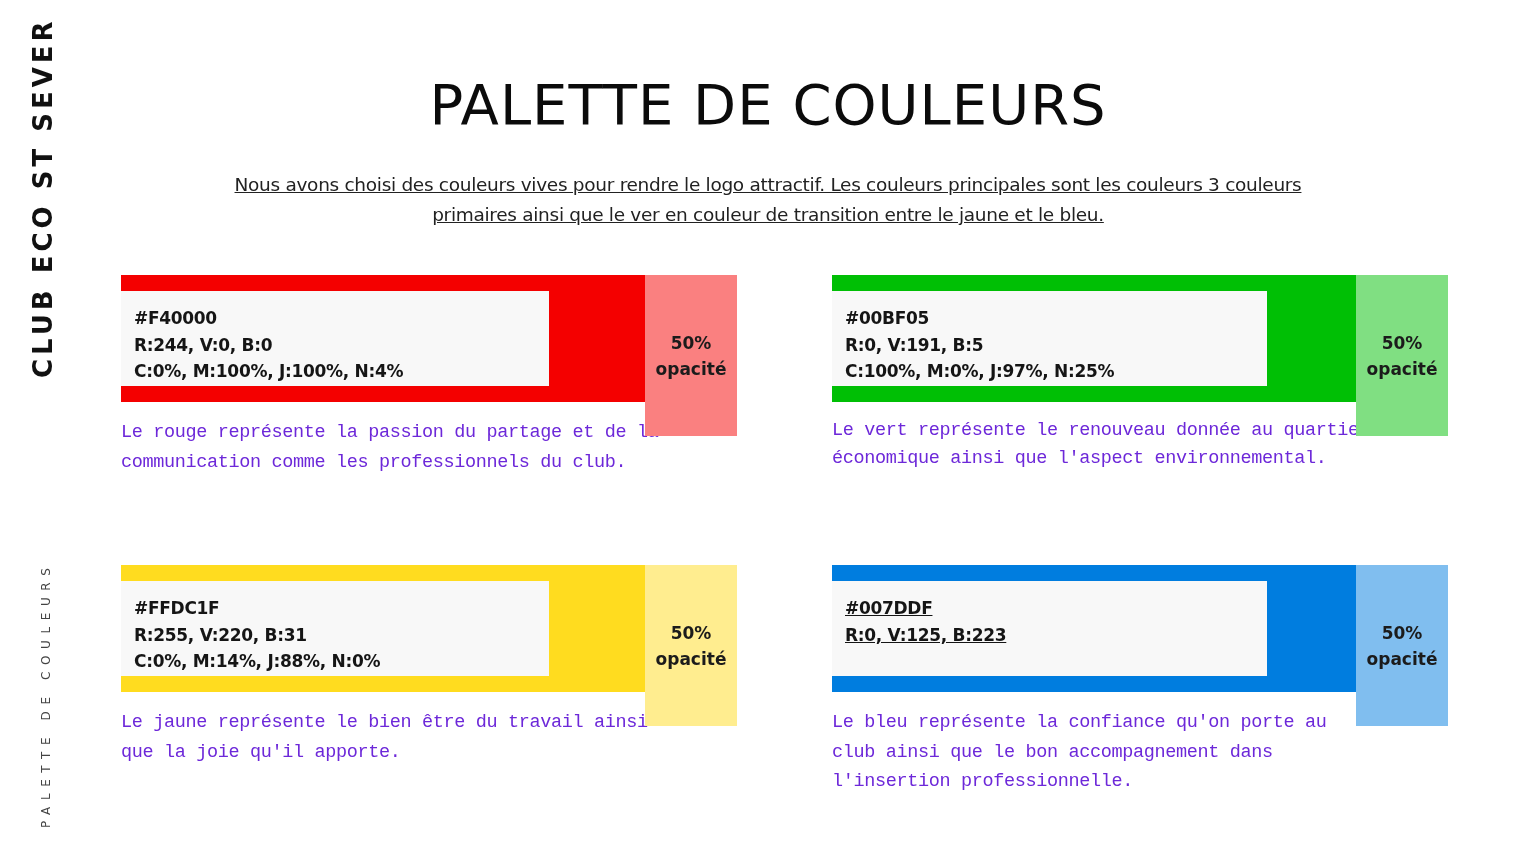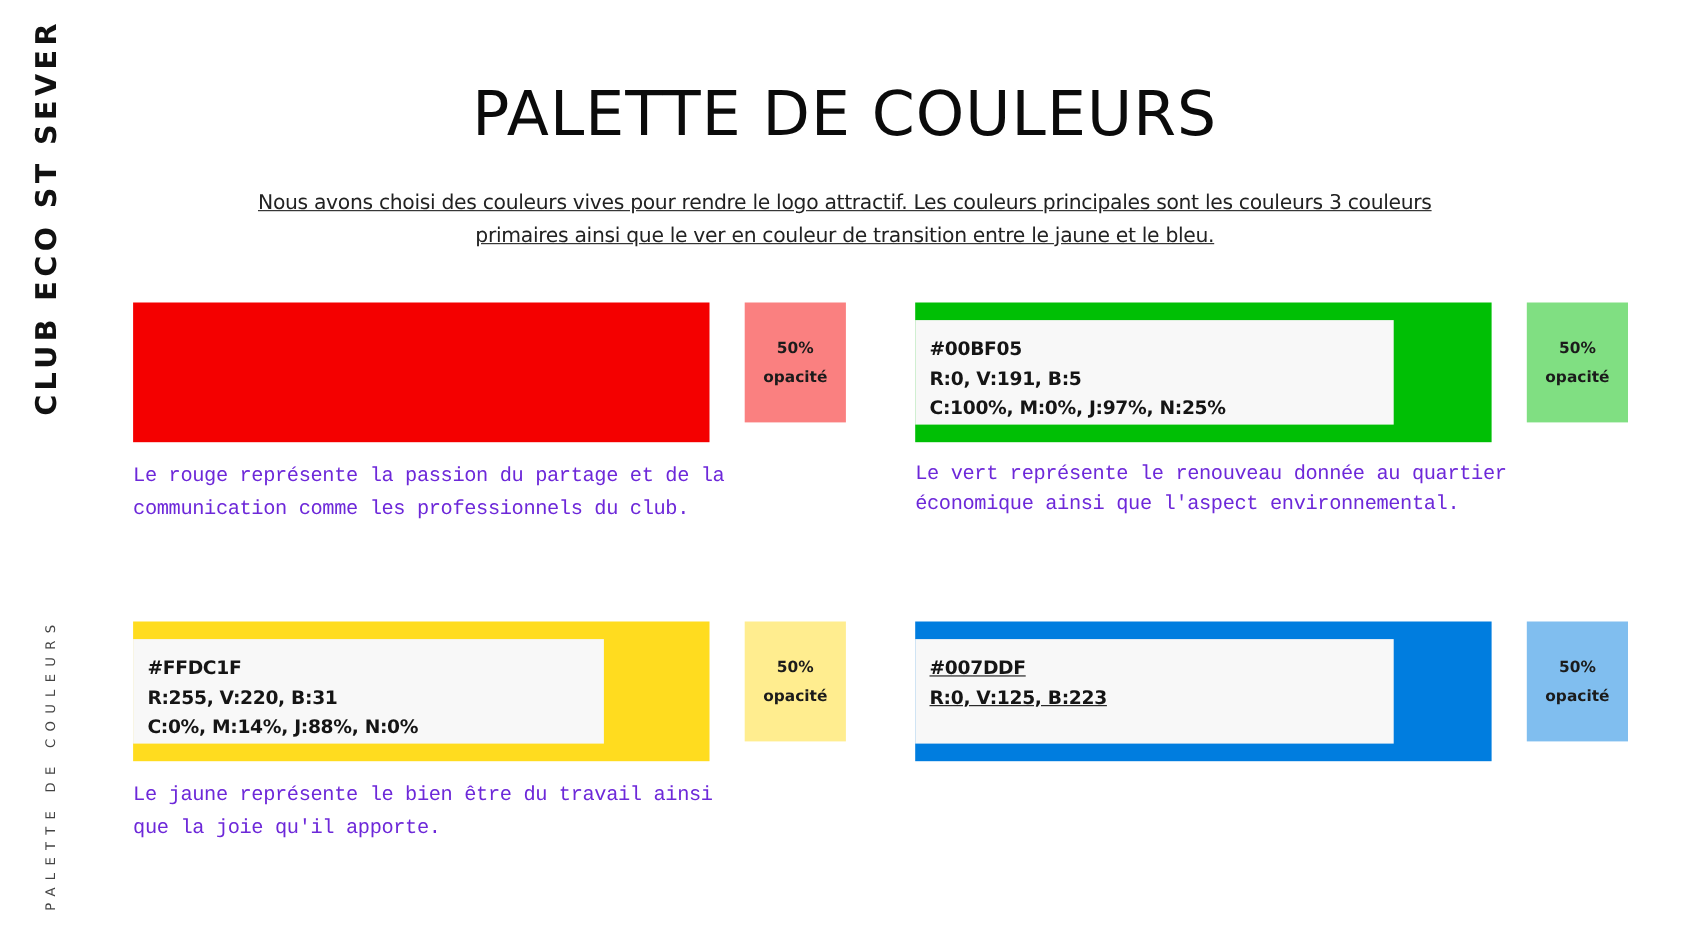--- a/index.html
+++ b/index.html
@@ -27,24 +27,24 @@
   }
   .intro {
     position:absolute; left:200px; width:1136px; top:170px; text-align:center;
     font-family:"DejaVu Sans", sans-serif; font-size:18.5px; line-height:30px;
     color:#222; letter-spacing:-0.3px;text-decoration:underline;
   }
   .card { position:absolute; width:616px; }
   .bar { position:relative; height:127px; width:616px; }
   .bar .solid { position:absolute; left:0; top:0; width:524px; height:127px; }
   .bar .half {
-    position:absolute; left:524px; top:0; width:92px; height:109px;
+    position:absolute; left:524px; top:0; width:92px; height:161px;
     display:flex; flex-direction:column; align-items:center; justify-content:center;
-    font-family:"DejaVu Sans", sans-serif; font-weight:bold; font-size:14px;
-    line-height:26px; color:#1b1b1b; text-align:center;margin-left:32px;
+    font-family:"DejaVu Sans", sans-serif; font-weight:bold; font-size:17px;
+    line-height:26px; color:#1b1b1b; text-align:center;
   }
   .bar .info {
     position:absolute; left:0; top:16px; width:428px; height:95px;
     background:#f8f8f8; box-sizing:border-box; padding:14px 0 0 13px;
     font-family:"DejaVu Sans", sans-serif; font-weight:bold; font-size:17px;
     line-height:26.5px; color:#151515; letter-spacing:-0.3px;
   }
   .bar .info div { white-space:nowrap; }
   .desc {
     margin-top:16px; font-family:Liberation Mono, monospace; font-size:18.5px;
@@ -59,20 +59,25 @@
 
 <h1 class="page-title">PALETTE DE COULEURS</h1>
 <div class="intro">Nous avons choisi des couleurs vives pour rendre le logo attractif. Les couleurs principales sont les couleurs 3 couleurs primaires ainsi que le ver en couleur de transition entre le jaune et le bleu.</div>
 
 <div class="card" style="left:121px; top:275px;">
   <div class="bar">
     <div class="solid" style="background: rgb(244, 0, 0);"></div>
     <div class="half" style="background: rgb(250, 128, 128);">
       <div>50%</div>
       <div>opacité</div>
+    </div>
+    <div class="info">
+      <div>#F40000</div>
+      <div>R:244, V:0, B:0</div>
+      <div>C:0%, M:100%, J:100%, N:4%</div>
     </div>
   </div>
   <div class="desc">Le rouge représente la passion du partage et de la communication comme les professionnels du club.</div>
 </div>
 
 <div class="card" style="left:832px; top:275px;">
   <div class="bar">
     <div class="solid" style="background: rgb(0, 191, 5);"></div>
     <div class="half" style="background: rgb(128, 223, 130);">
       <div>50%</div>
@@ -108,13 +113,14 @@
     <div class="solid" style="background: rgb(0, 125, 223);"></div>
     <div class="half" style="background: rgb(128, 190, 239);">
       <div>50%</div>
       <div>opacité</div>
     </div>
     <div class="info" style="width:435px;text-decoration:underline;">
       <div>#007DDF</div>
       <div>R:0, V:125, B:223</div>
     </div>
   </div>
+  <div class="desc" style="width:530px;">Le bleu représente la confiance qu'on porte au club ainsi que le bon accompagnement dans l'insertion professionnelle.</div>
 </div>
 
 </body></html>

